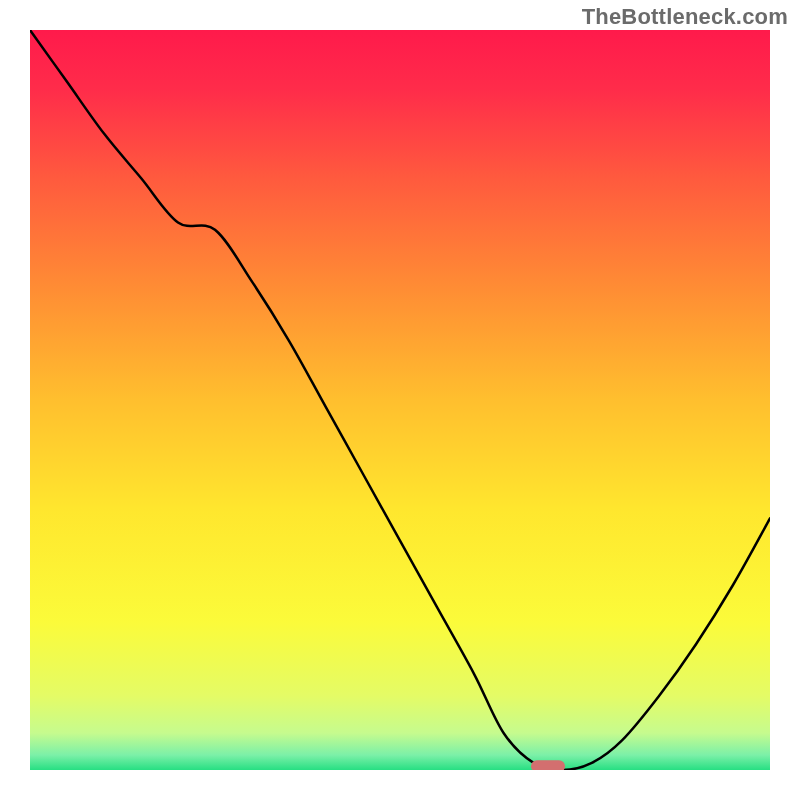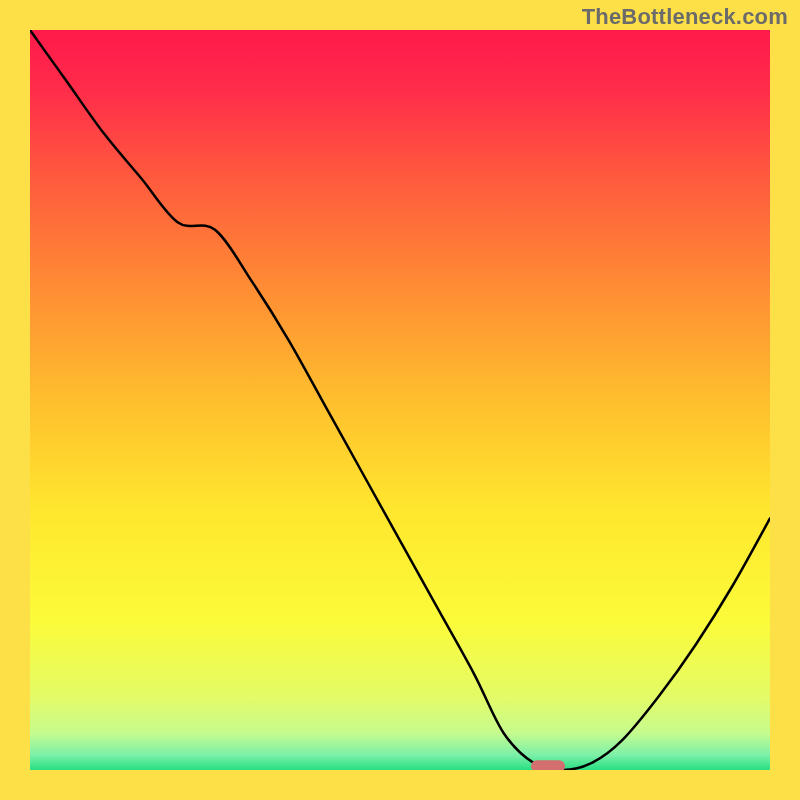--- a/index.html
+++ b/index.html
@@ -8,21 +8,21 @@
     width: 800px;
     height: 800px;
     background: #000;
     overflow: hidden;
     font-family: Arial, Helvetica, sans-serif;
   }
   .frame {
     position: relative;
     width: 800px;
     height: 800px;
-    background: #fde047;
+    background: #ffffff;
   }
   .watermark {
     position: absolute;
     top: 4px;
     right: 12px;
     font-size: 22px;
     font-weight: 600;
     color: #6b6b6b;
     letter-spacing: 0.2px;
     z-index: 50;

